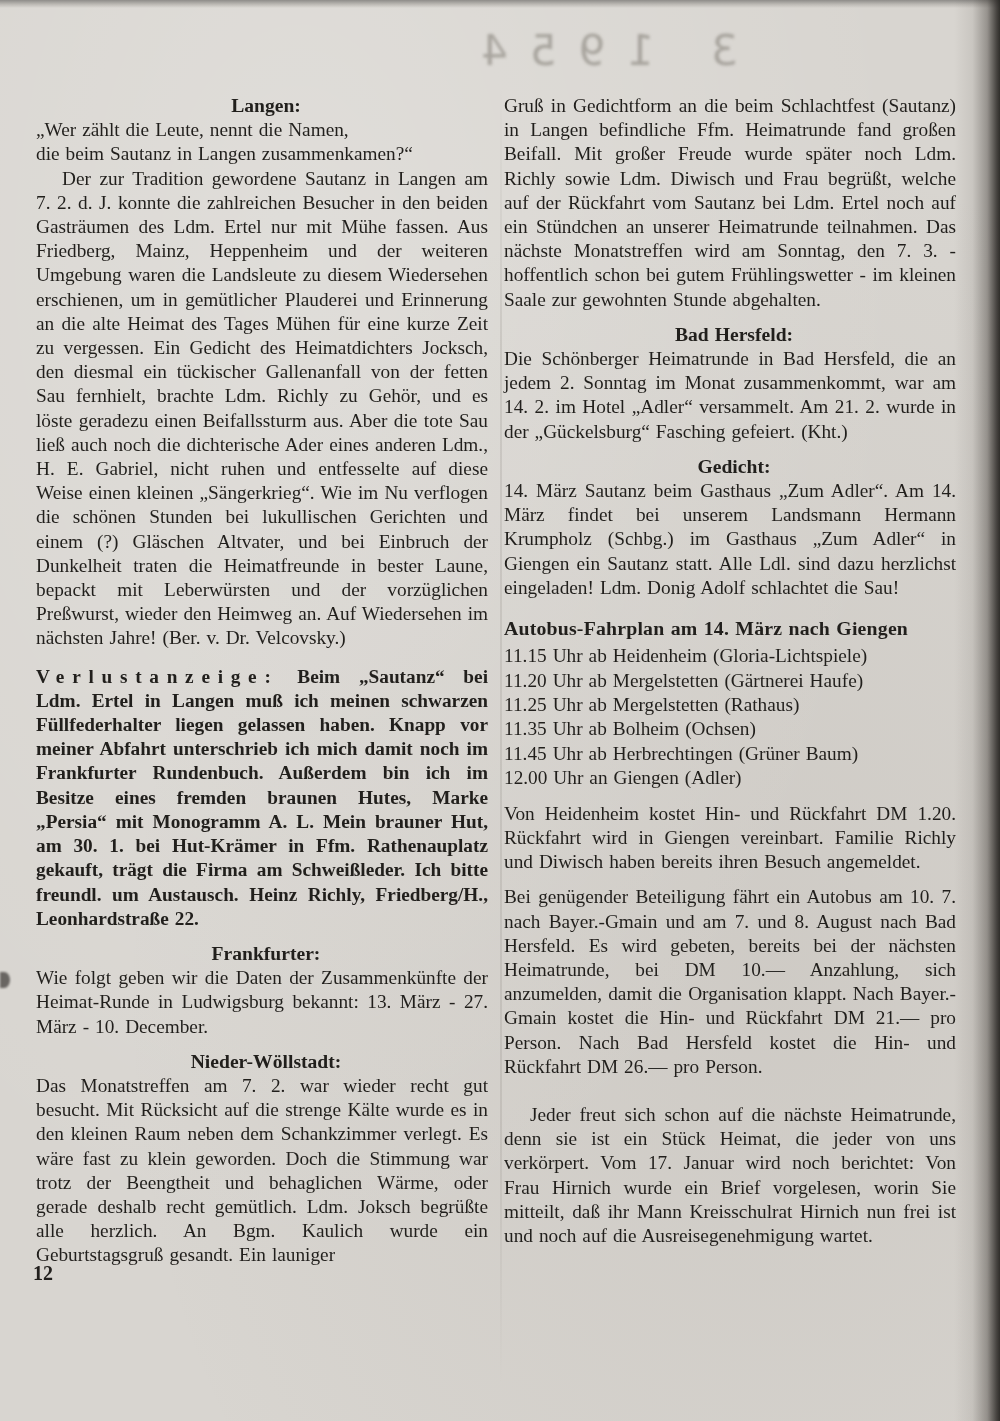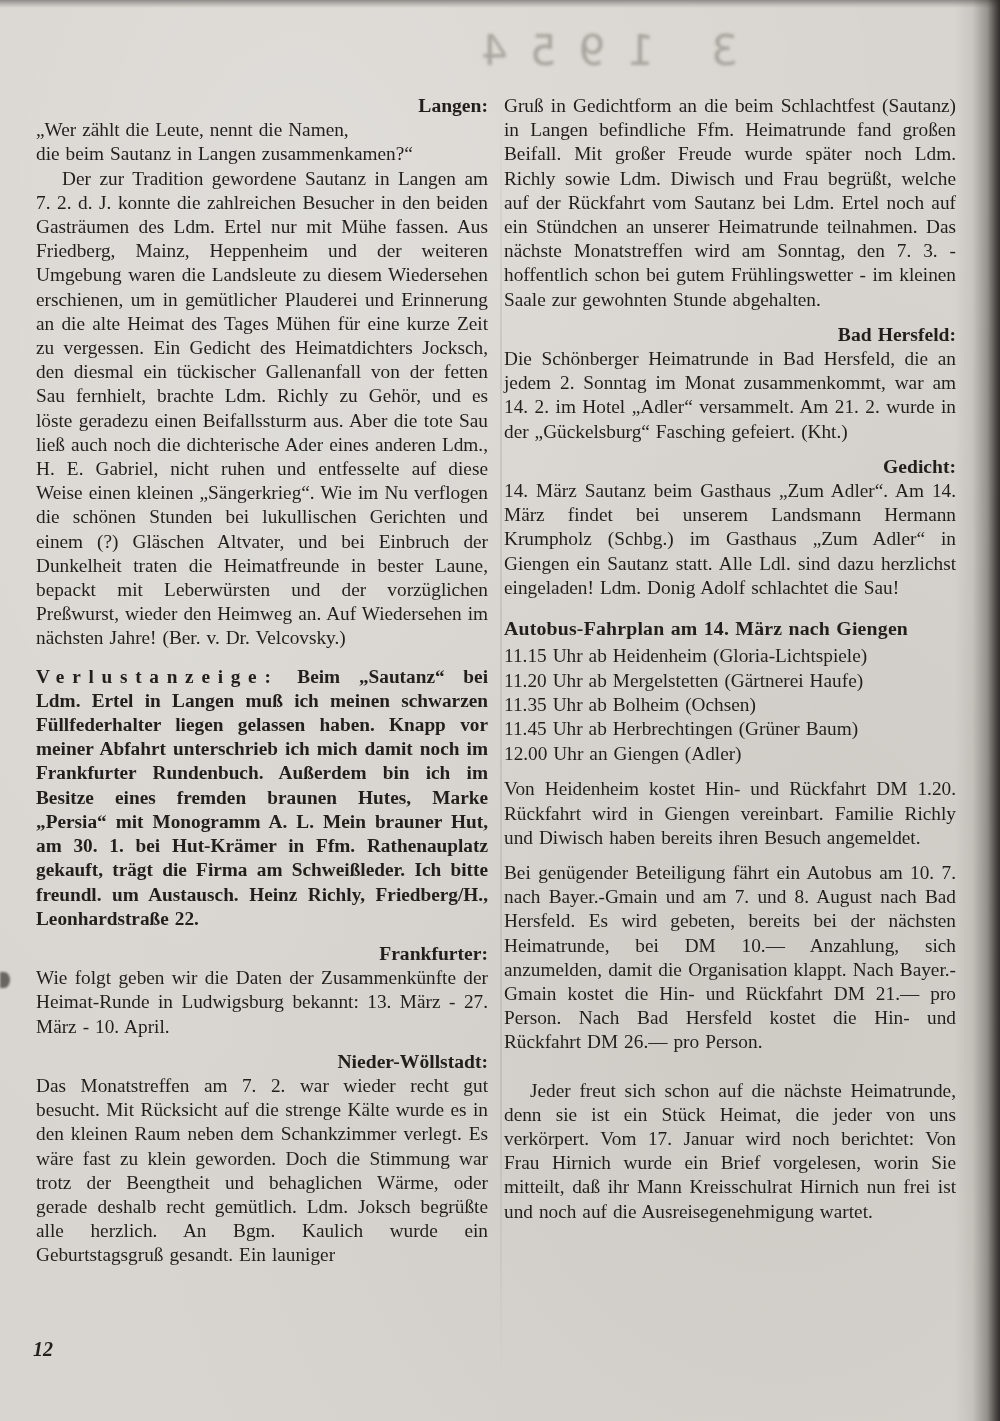--- a/index.html
+++ b/index.html
@@ -61,21 +61,21 @@
     word-spacing: 0.06em;
     hyphens: auto;
   }
   .col-left  { left: 36px; }
   .col-right { left: 504px; }
 
   p { margin: 0; }
 
   .heading {
     font-weight: bold;
-    text-align: right;
+    text-align: center;
     font-size: 19.6px;
     margin-top: 11px;
     margin-left: 8px;
   }
   .verse-line { text-align: left; }
   .para-indent { text-indent: 26px; }
 
   .verlust-para { font-weight: bold; margin-top: 14px; }
   .verlust-para .spaced-label { letter-spacing: 0.40em; }
 
@@ -89,63 +89,63 @@
   }
   .schedule { margin-top: 2px; }
   .schedule-line { text-align: left; line-height: 24.4px; }
 
   .para-break { margin-top: 11px; }
   .para-closing { margin-top: 24px; text-indent: 26px; }
 
   .page-number {
     position: absolute;
     left: 33px;
-    top: 1338px;
+    top: 1262px;
     font-weight: bold;
     font-size: 20px;
-    font-style: italic;
   }
 </style>
 </head>
 <body>
 
 <div class="scan-top-edge"></div>
 <div class="scan-right-band"></div>
 <div class="column-fold"></div>
 <div class="ink-smudge"></div>
 <div class="handwritten-mark">3  1954</div>
 
 <div class="col col-left">
   <p class="heading" style="margin-top:0;">Langen:</p>
   <p class="verse-line">„Wer zählt die Leute, nennt die Namen,</p>
   <p class="verse-line">die beim Sautanz in Langen zusammenkamen?“</p>
   <p class="para-indent">Der zur Tradition gewordene Sautanz in Langen am 7. 2. d. J. konnte die zahlreichen Besucher in den beiden Gasträumen des Ldm. Ertel nur mit Mühe fassen. Aus Friedberg, Mainz, Heppenheim und der weiteren Umgebung waren die Landsleute zu diesem Wiedersehen erschienen, um in gemütlicher Plauderei und Erinnerung an die alte Heimat des Tages Mühen für eine kurze Zeit zu vergessen. Ein Gedicht des Heimatdichters Jocksch, den diesmal ein tückischer Gallenanfall von der fetten Sau fernhielt, brachte Ldm. Richly zu Gehör, und es löste geradezu einen Beifallssturm aus. Aber die tote Sau ließ auch noch die dichterische Ader eines anderen Ldm., H. E. Gabriel, nicht ruhen und entfesselte auf diese Weise einen kleinen „Sängerkrieg“. Wie im Nu verflogen die schönen Stunden bei lukullischen Gerichten und einem (?) Gläschen Altvater, und bei Einbruch der Dunkelheit traten die Heimatfreunde in bester Laune, bepackt mit Leberwürsten und der vorzüglichen Preßwurst, wieder den Heimweg an. Auf Wiedersehen im nächsten Jahre! (Ber. v. Dr. Velcovsky.)</p>
 
   <p class="verlust-para"><span class="spaced-label">Verlustanzeige:</span><span> Beim „Sautanz“ bei Ldm. Ertel in Langen muß ich meinen schwarzen Füllfederhalter liegen gelassen haben. Knapp vor meiner Abfahrt unterschrieb ich mich damit noch im Frankfurter Rundenbuch. Außerdem bin ich im Besitze eines fremden braunen Hutes, Marke „Persia“ mit Monogramm A. L. Mein brauner Hut, am 30. 1. bei Hut-Krämer in Ffm. Rathenauplatz gekauft, trägt die Firma am Schweißleder. Ich bitte freundl. um Austausch. Heinz Richly, Friedberg/H., Leonhardstraße 22.</span></p>
 
   <p class="heading">Frankfurter:</p>
-  <p>Wie folgt geben wir die Daten der Zusammenkünfte der Heimat-Runde in Ludwigsburg bekannt: 13. März - 27. März - 10. April.</p>
+  <p>Wie folgt geben wir die Daten der Zusammenkünfte der Heimat-Runde in Ludwigsburg bekannt: 13. März - 27. März - 10. December.</p>
 
   <p class="heading">Nieder-Wöllstadt:</p>
   <p>Das Monatstreffen am 7. 2. war wieder recht gut besucht. Mit Rücksicht auf die strenge Kälte wurde es in den kleinen Raum neben dem Schankzimmer verlegt. Es wäre fast zu klein geworden. Doch die Stimmung war trotz der Beengtheit und behaglichen Wärme, oder gerade deshalb recht gemütlich. Ldm. Joksch begrüßte alle herzlich. An Bgm. Kaulich wurde ein Geburtstagsgruß gesandt. Ein launiger</p>
 </div>
 
 <div class="col col-right">
   <p>Gruß in Gedichtform an die beim Schlachtfest (Sautanz) in Langen befindliche Ffm. Heimatrunde fand großen Beifall. Mit großer Freude wurde später noch Ldm. Richly sowie Ldm. Diwisch und Frau begrüßt, welche auf der Rückfahrt vom Sautanz bei Ldm. Ertel noch auf ein Stündchen an unserer Heimatrunde teilnahmen. Das nächste Monatstreffen wird am Sonntag, den 7. 3. - hoffentlich schon bei gutem Frühlingswetter - im kleinen Saale zur gewohnten Stunde abgehalten.</p>
 
   <p class="heading">Bad Hersfeld:</p>
   <p>Die Schönberger Heimatrunde in Bad Hersfeld, die an jedem 2. Sonntag im Monat zusammenkommt, war am 14. 2. im Hotel „Adler“ versammelt. Am 21. 2. wurde in der „Gückelsburg“ Fasching gefeiert. (Kht.)</p>
 
   <p class="heading">Gedicht:</p>
   <p>14. März Sautanz beim Gasthaus „Zum Adler“. Am 14. März findet bei unserem Landsmann Hermann Krumpholz (Schbg.) im Gasthaus „Zum Adler“ in Giengen ein Sautanz statt. Alle Ldl. sind dazu herzlichst eingeladen! Ldm. Donig Adolf schlachtet die Sau!</p>
 
   <p class="fahrplan-heading">Autobus-Fahrplan am 14. März nach Giengen</p>
   <div class="schedule">
     <div class="schedule-line">11.15 Uhr ab Heidenheim (Gloria-Lichtspiele)</div>
     <div class="schedule-line">11.20 Uhr ab Mergelstetten (Gärtnerei Haufe)</div>
+    <div class="schedule-line">11.25 Uhr ab Mergelstetten (Rathaus)</div>
     <div class="schedule-line">11.35 Uhr ab Bolheim (Ochsen)</div>
     <div class="schedule-line">11.45 Uhr ab Herbrechtingen (Grüner Baum)</div>
     <div class="schedule-line">12.00 Uhr an Giengen (Adler)</div>
   </div>
 
   <p class="para-break">Von Heidenheim kostet Hin- und Rückfahrt DM 1.20. Rückfahrt wird in Giengen vereinbart. Familie Richly und Diwisch haben bereits ihren Besuch angemeldet.</p>
   <p class="para-break">Bei genügender Beteiligung fährt ein Autobus am 10. 7. nach Bayer.-Gmain und am 7. und 8. August nach Bad Hersfeld. Es wird gebeten, bereits bei der nächsten Heimatrunde, bei DM 10.— Anzahlung, sich anzumelden, damit die Organisation klappt. Nach Bayer.-Gmain kostet die Hin- und Rückfahrt DM 21.— pro Person. Nach Bad Hersfeld kostet die Hin- und Rückfahrt DM 26.— pro Person.</p>
   <p class="para-closing">Jeder freut sich schon auf die nächste Heimatrunde, denn sie ist ein Stück Heimat, die jeder von uns verkörpert. Vom 17. Januar wird noch berichtet: Von Frau Hirnich wurde ein Brief vorgelesen, worin Sie mitteilt, daß ihr Mann Kreisschulrat Hirnich nun frei ist und noch auf die Ausreisegenehmigung wartet.</p>
 </div>
 

